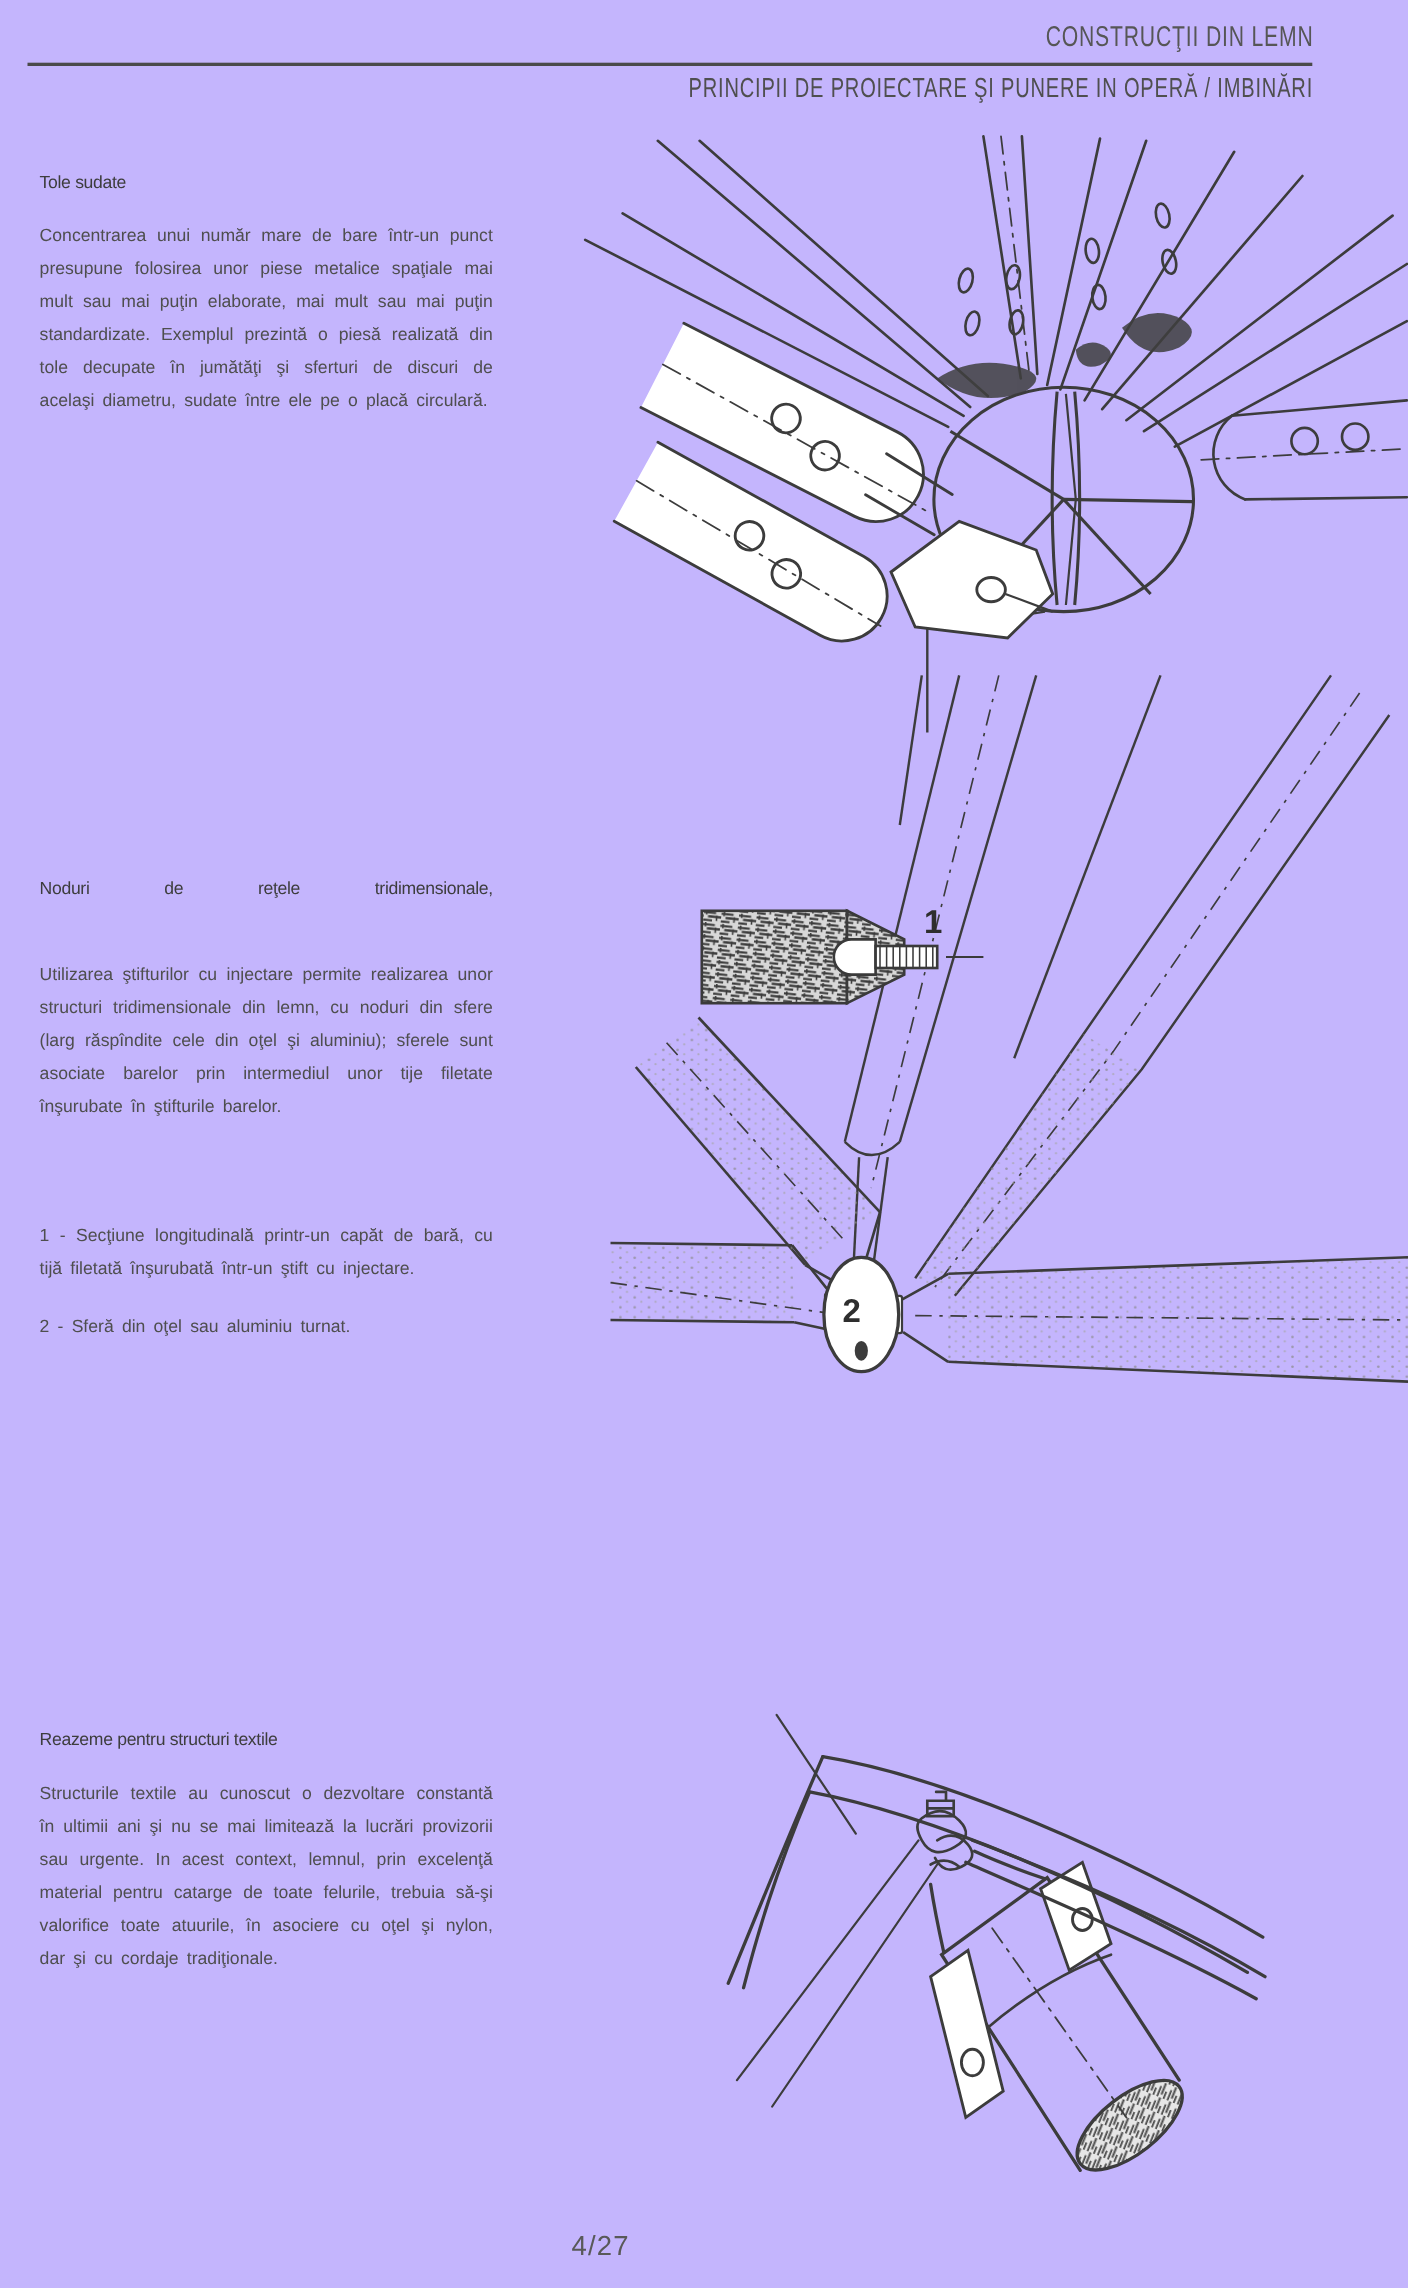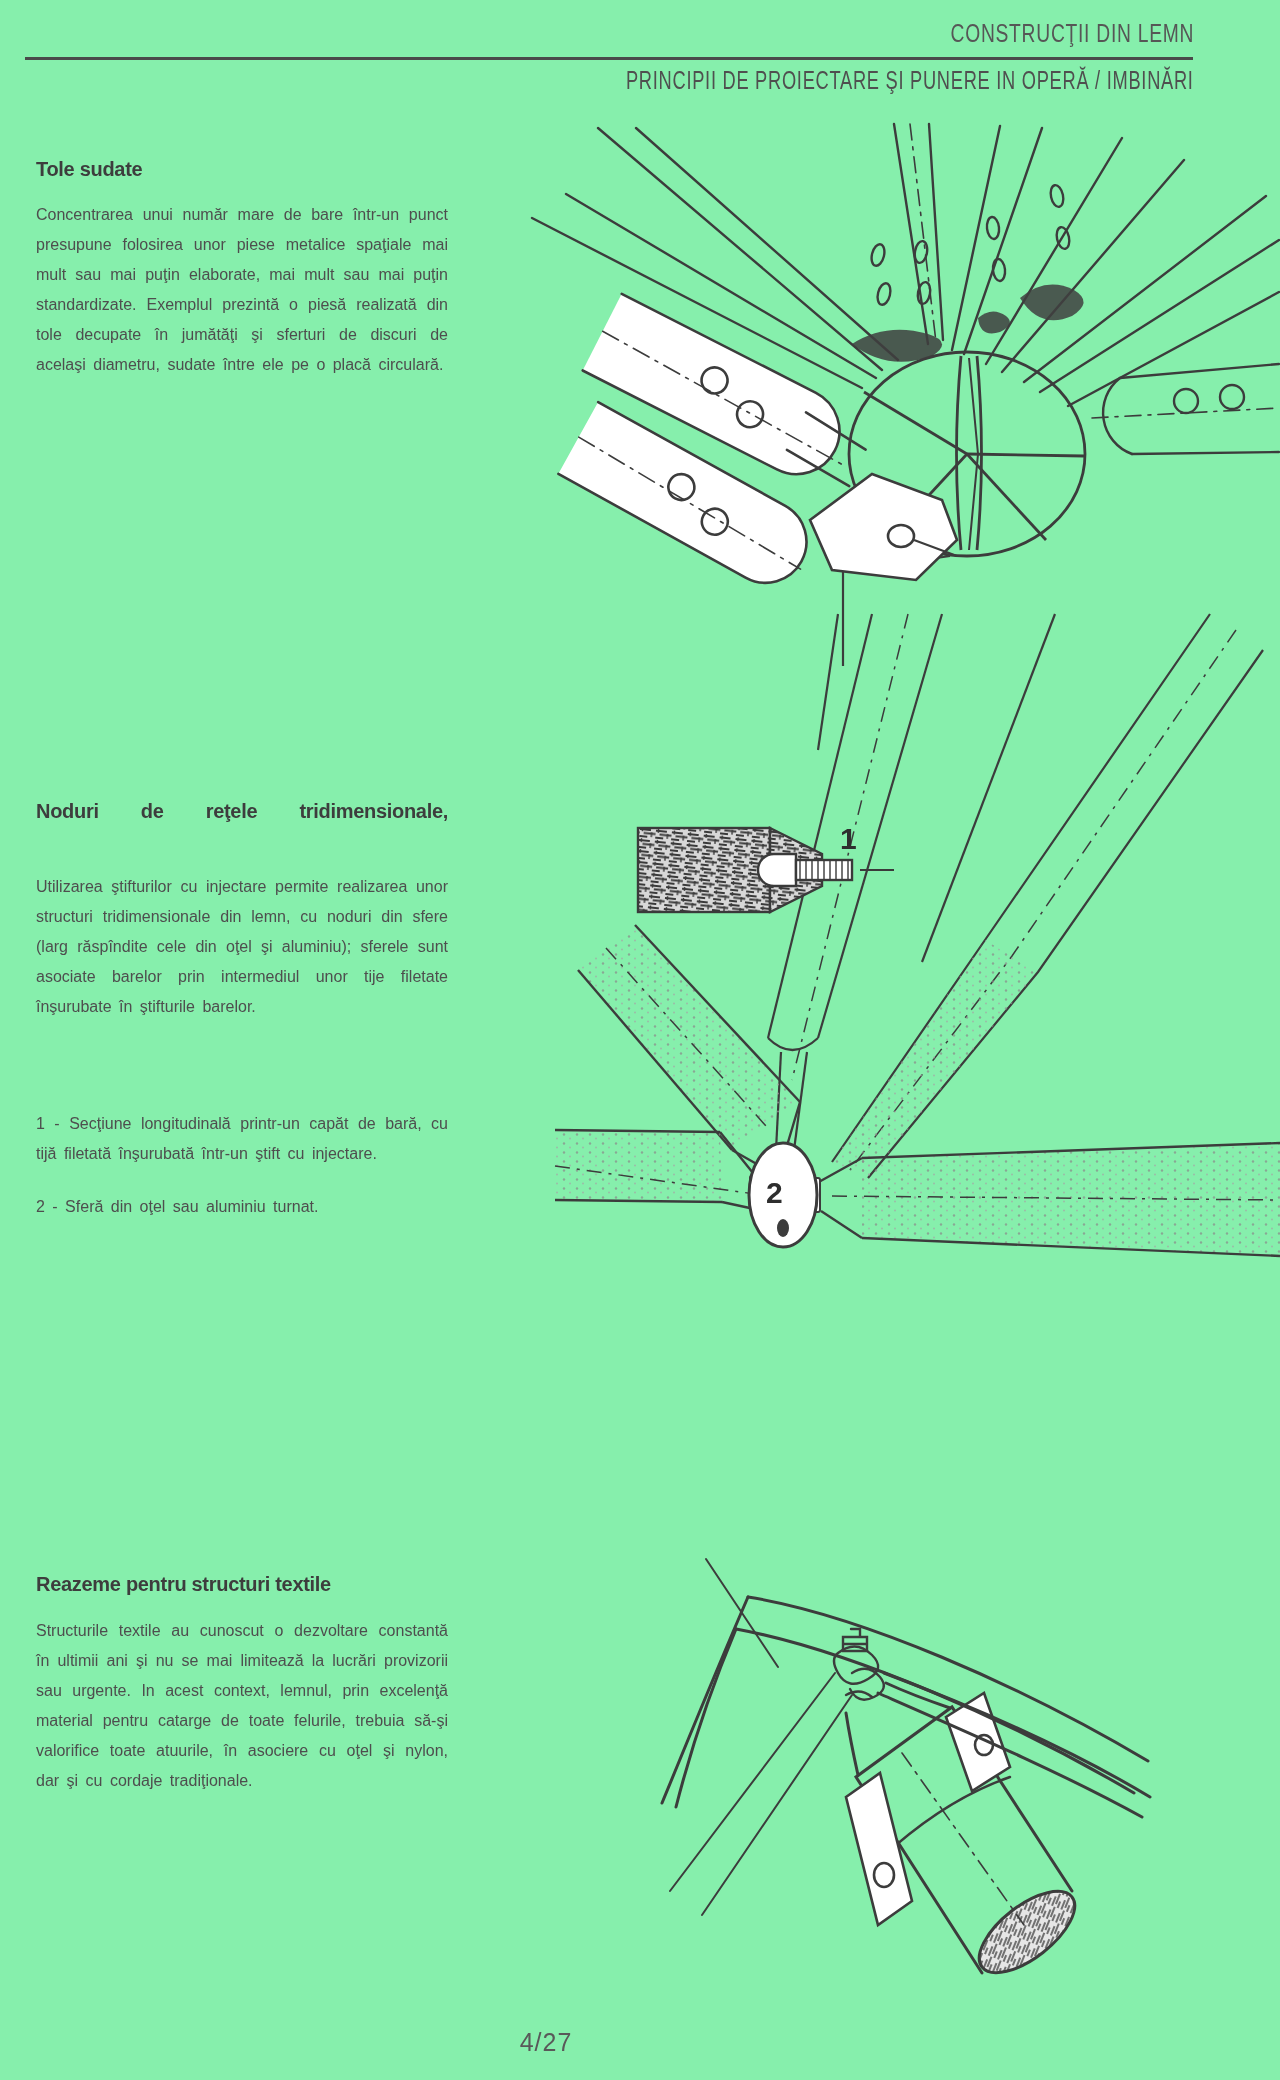--- a/index.html
+++ b/index.html
@@ -1,30 +1,30 @@
 <!DOCTYPE html>
 <html><head>
 <meta charset="utf-8">
 <style>
   html,body{margin:0;padding:0;background:#ffffff;}
   .page{
-    position:relative;width:1280px;height:2080px;background:#86efac;
+    position:relative;width:1280px;height:2080px;background:#c4b5fd;
     font-family:"Liberation Sans",sans-serif;color:#4b4b4b;overflow:hidden;
   }
   .hdr-title{
     position:absolute;top:18px;right:86px;font-size:26px;color:#565656;
     transform:scaleX(.74);transform-origin:right center;letter-spacing:1px;white-space:nowrap;
   }
   .hdr-rule{position:absolute;top:57px;left:25px;width:1168px;height:3px;background:#4a4a4a;}
   .hdr-sub{
     position:absolute;top:66px;right:86px;font-size:25px;color:#4f4f4f;
     transform:scaleX(.73);transform-origin:right center;letter-spacing:1px;white-space:nowrap;
   }
   .col{position:absolute;left:36px;width:412px;}
-  .h1{font-size:20px;font-weight:bold;color:#3d3d3d;letter-spacing:-0.3px;white-space:nowrap;}
+  .h1{font-size:16px;font-weight:normal;color:#3d3d3d;letter-spacing:-0.3px;white-space:nowrap;}
   .h1-just{white-space:normal;text-align:justify;text-align-last:justify;}
   .body-par{
     font-size:16px;line-height:30px;text-align:justify;word-spacing:3px;color:#4e4e4e;
   }
   .fig{position:absolute;}
   .callout{
     position:absolute;font-size:30px;font-weight:bold;color:#2e2e2e;line-height:1;
   }
   .footer{
     position:absolute;top:2028px;left:0;width:1092px;text-align:center;

